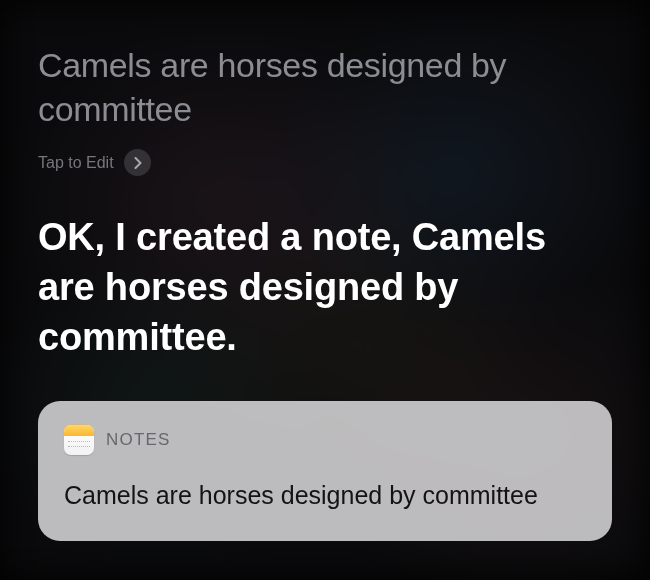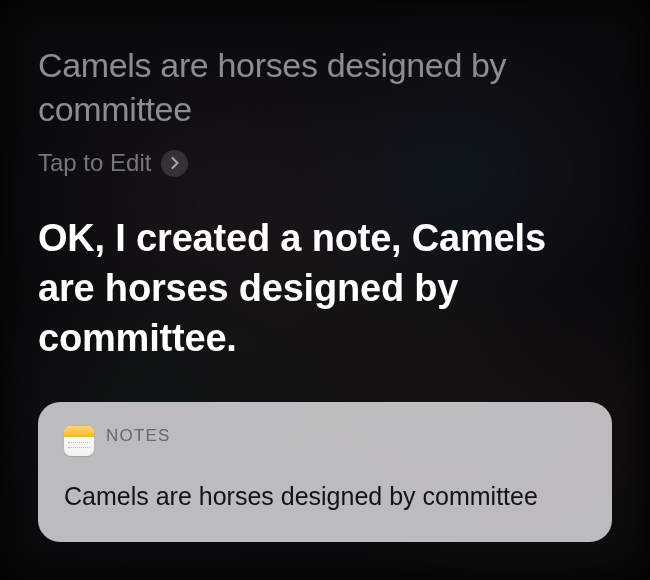--- a/index.html
+++ b/index.html
@@ -39,21 +39,21 @@
       letter-spacing: -0.01em;
     }
     .edit-row {
       display: flex;
       align-items: center;
       gap: 10px;
       margin-top: 18px;
     }
     .edit-label {
       color: #76767b;
-      font-size: 24px;
+      font-size: 16px;
       font-weight: 400;
     }
     .chevron-circle {
       width: 27px;
       height: 27px;
       border-radius: 50%;
       background: rgba(120, 120, 128, 0.32);
       display: flex;
       align-items: center;
       justify-content: center;
@@ -73,20 +73,21 @@
     }
     .card {
       margin-top: 38px;
       background: rgba(200, 199, 201, 0.94);
       border-radius: 22px;
       padding: 24px 26px 30px 26px;
       box-shadow: 0 1px 1px rgba(255,255,255,0.04) inset;
     }
     .card-header {
       display: flex;
+      align-items: center;
       gap: 12px;
     }
     .notes-icon {
       width: 30px;
       height: 30px;
       border-radius: 7px;
       background: linear-gradient(#ffffff, #f2f2f2);
       box-shadow: 0 0.5px 1px rgba(0,0,0,0.15);
       position: relative;
       overflow: hidden;

